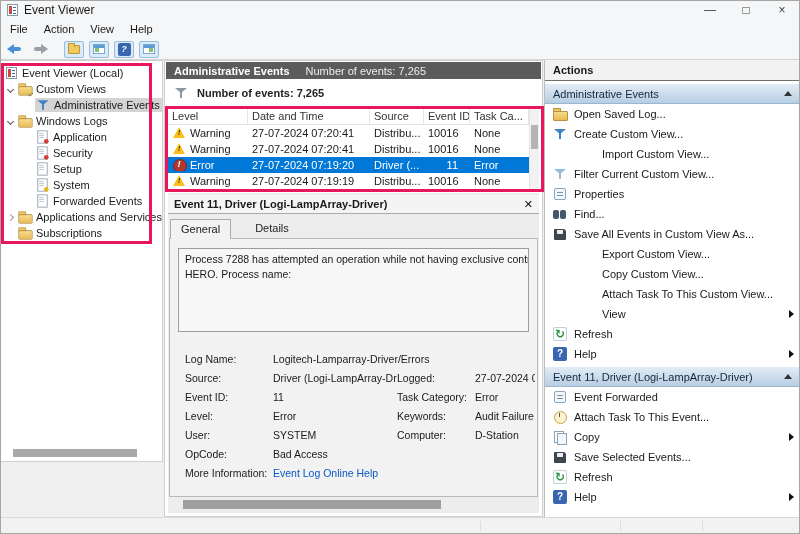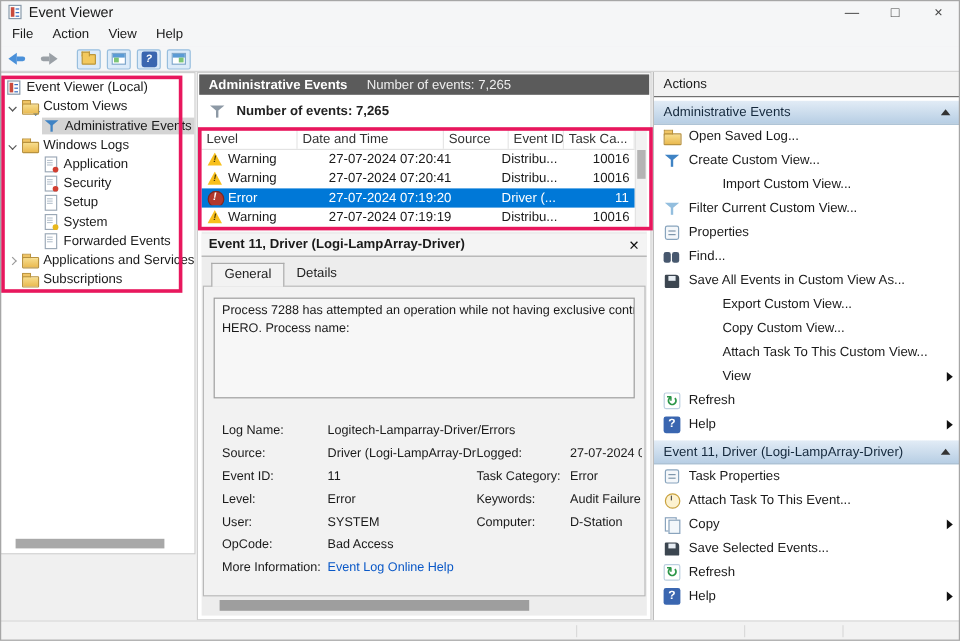--- a/index.html
+++ b/index.html
@@ -88,47 +88,47 @@
   .mid-header { position:absolute; left:1px; right:1px; top:1px; height:17px; background:#5b5b5b; display:flex; align-items:center; gap:16px; padding:0 8px; }
   .mh-title { color:#fff; font-weight:bold; }
   .mh-count { color:#eee; }
   .filter-bar { position:absolute; left:1px; top:20px; height:24px; display:flex; align-items:center; gap:9px; padding-left:8px; }
   .fb-text { font-weight:bold; color:#222; }
 
   .evt-table { position:absolute; left:3px; top:47px; width:361px; height:82px; }
   .t-head, .t-row { display:grid; grid-template-columns:80px 122px 54px 46px 1fr; }
   .t-head { height:17px; border-bottom:1px solid #e3e3e3; }
   .t-head .hc { display:flex; align-items:center; padding-left:4px; border-right:1px solid #e6e6e6; color:#333; white-space:nowrap; overflow:hidden; }
-  .t-row { height:16px; align-items:center;gap:22px; }
+  .t-row { height:16px; align-items:center; }
   .t-row .c { padding-left:4px; white-space:nowrap; overflow:hidden; }
   .c.level { display:flex; align-items:center; gap:4px; }
   .c.eid { text-align:right; padding-right:12px; }
   .t-row.sel { background:#0078d7; color:#fff; }
   .t-vscroll { position:absolute; right:3px; top:47px; width:10px; height:82px; background:#f2f2f2; border-left:1px solid #e3e3e3; }
   .t-vthumb { position:absolute; left:1px; right:1px; top:17px; height:24px; background:#b4b4b4; }
 
   
   .details { position:absolute; left:3px; right:3px; top:132px; bottom:3px; background:#ededed; }
   .d-header { position:absolute; top:2px; left:0; right:0; height:19px; display:flex; align-items:center; padding:0 6px; font-weight:bold; border-bottom:1px solid #ababab; background:#f4f4f4; }
   .d-close { margin-left:auto; font-weight:bold; color:#111; }
-  .d-tabs { position:absolute; top:26px; left:8px; height:20px; display:flex; gap:0; z-index:3; }
+  .d-tabs { position:absolute; top:26px; left:2px; height:20px; display:flex; gap:14px; z-index:3; }
   .tab { padding:3px 10px 0; color:#222; }
   .tab.active { background:#f2f2f2; border:1px solid #ababab; border-bottom:none; }
   .d-content { position:absolute; top:45px; left:1px; right:1px; bottom:16px; border:1px solid #b9b9b9; background:#f2f2f2; }
   .desc-box { position:absolute; top:9px; left:8px; right:8px; height:84px; background:#f7f7f7; border:1px solid #9e9e9e; padding:3px 6px; font-size:10.5px; line-height:15px; overflow:hidden; }
   .desc-line { white-space:nowrap; }
   .fields { position:absolute; top:110px; left:15px; right:2px; display:grid; grid-template-columns:88px 124px 78px 1fr; grid-auto-rows:19px; font-size:10.5px; align-items:center; }
   .fcell { white-space:nowrap; overflow:hidden; }
   .fcell.spill { overflow:visible; }
   .fcell.link { color:#0a58c7; overflow:visible; }
   .d-hscroll { position:absolute; bottom:4px; left:15px; width:258px; height:9px; background:#9e9e9e; }
 
   
   .actions-panel { position:absolute; left:544px; top:60px; right:0; height:457px; background:#fff; border-left:1px solid #bdbdbd; overflow:hidden; }
-  .actions-title { height:21px; line-height:21px; font-weight:normal; padding-left:8px; background:#f2f2f2; border-bottom:1px solid #707070; }
+  .actions-title { height:21px; line-height:21px; font-weight:bold; padding-left:8px; background:#f2f2f2; border-bottom:1px solid #707070; }
   .act-section-header { height:20px; display:flex; align-items:center; padding:0 8px; background:linear-gradient(#e2ecf6,#b7cee4); border-bottom:1px solid #9cb6cd; margin-top:3px; color:#14283c; }
   .collapse { margin-left:auto; border-bottom:5px solid #333; border-left:4px solid transparent; border-right:4px solid transparent; width:0; height:0; }
   .act-item { height:20px; display:flex; align-items:center; gap:7px; padding-left:8px; }
   .act-item.noicon { padding-left:29px;margin-left:28px; }
   .subarrow { margin-left:auto; margin-right:6px; border-left:5px solid #111; border-top:4px solid transparent; border-bottom:4px solid transparent; width:0; height:0; }
 
   
   .statusbar { position:absolute; left:0; right:0; bottom:0; height:17px; background:#f2f2f2; border-top:1px solid #d9d9d9; }
   .sb-div { position:absolute; top:3px; bottom:3px; width:1px; background:#dadada; }
   .anno { position:absolute; border:3px solid #e8175d; pointer-events:none; z-index:50; }
@@ -411,21 +411,21 @@
     <span>Help</span>
     <i class="subarrow"></i>
   </div>
 
   <div class="act-section-header">
     <span>Event 11, Driver (Logi-LampArray-Driver)</span>
     <i class="collapse"></i>
   </div>
   <div class="act-item">
     <span class="icn props"></span>
-    <span>Task Properties</span>
+    <span>Event Forwarded</span>
   </div>
   <div class="act-item">
     <span class="icn clock"></span>
     <span>Attach Task To This Event...</span>
   </div>
   <div class="act-item">
     <span class="icn copy"></span>
     <span>Copy</span>
     <i class="subarrow"></i>
   </div>

